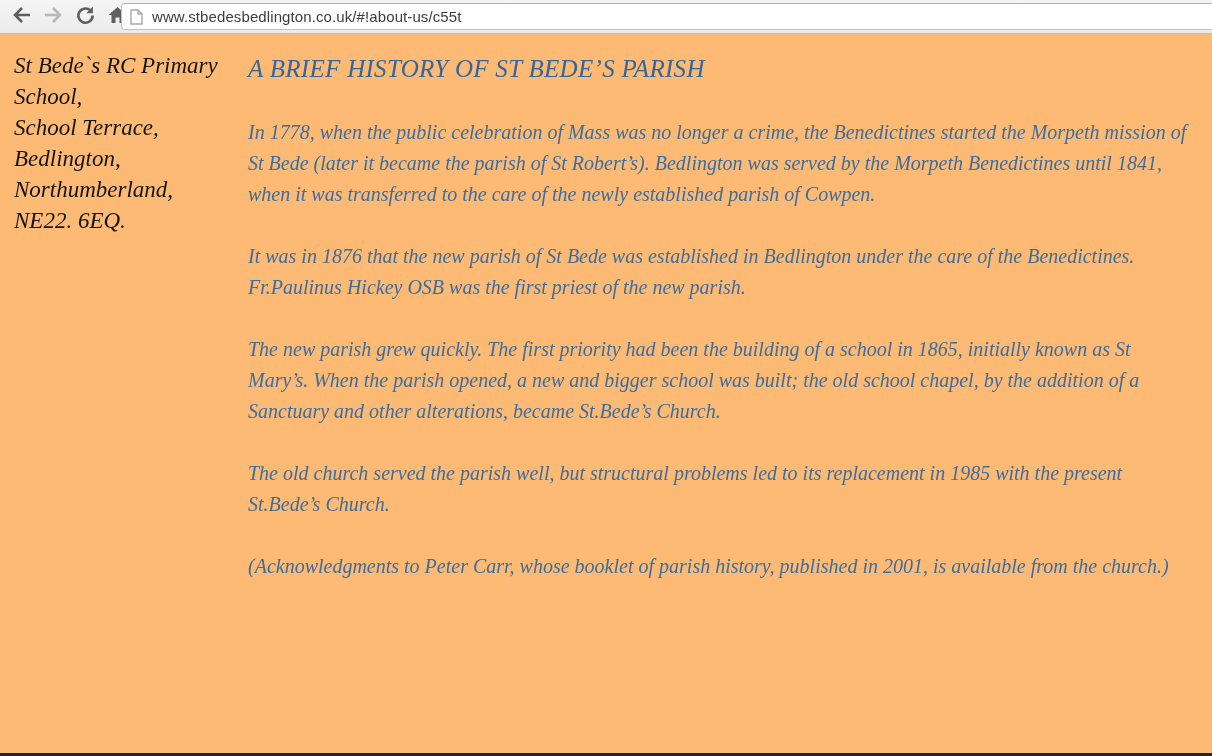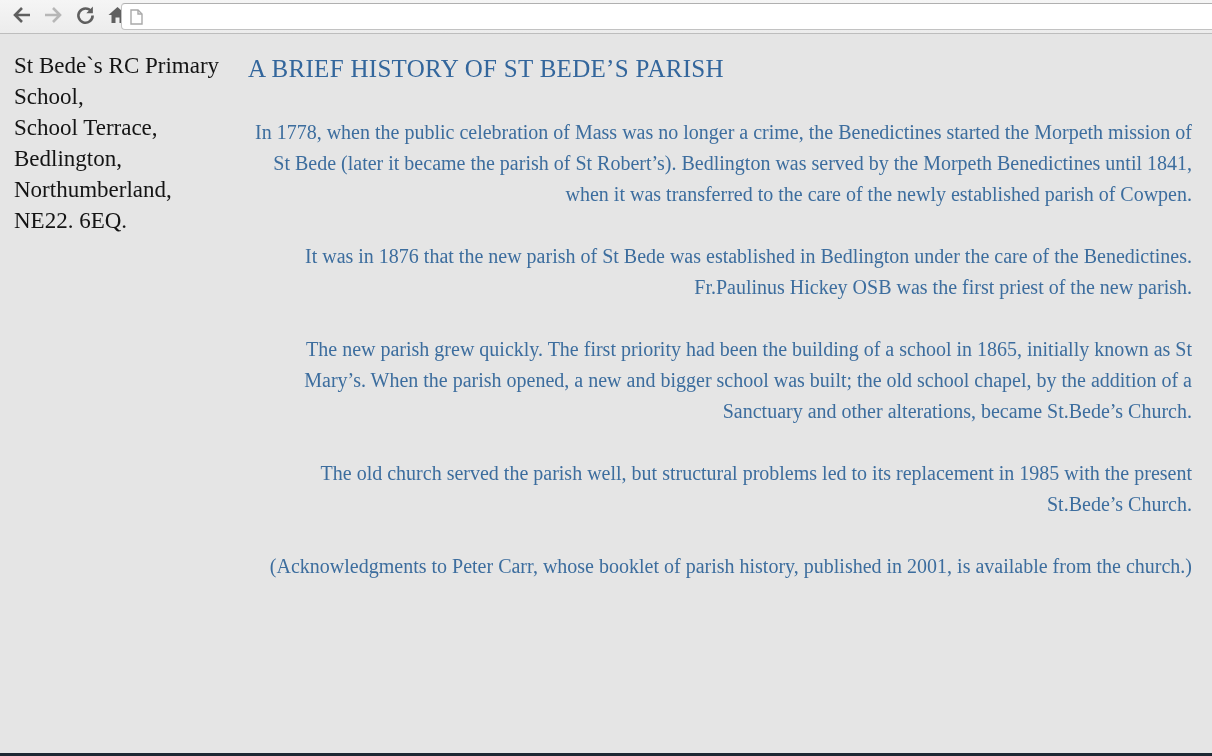--- a/index.html
+++ b/index.html
@@ -22,32 +22,32 @@
   .urlbar{
     position:absolute;left:121px;top:3px;right:-5px;height:25px;
     background:#fff;border:1px solid #c2c2c2;border-top-color:#b0b0b0;
     border-radius:4px;display:flex;align-items:center;padding-left:8px;
     font-family:"Liberation Sans","DejaVu Sans",sans-serif;
     font-size:15px;color:#3d3d3d;
   }
   .urlbar .doc{margin-right:9px;display:flex;align-items:center;}
   .urltext{white-space:nowrap;letter-spacing:0.1px;}
   
-  .page{position:absolute;top:34px;left:0;right:0;bottom:0;background:#e5e5e5;}
+  .page{position:absolute;top:34px;left:0;right:0;bottom:0;background:#fdba74;font-style:italic;}
   .address{
     position:absolute;left:14px;top:16px;width:232px;
     font-size:23px;line-height:31px;color:#141414;
   }
   .main{position:absolute;left:248px;top:0;width:944px;}
   .heading{
     margin:21px 0 34px;text-align:left;
     font-size:25px;font-weight:400;color:#33669c;letter-spacing:0.3px;
   }
   .para{
-    font-size:20px;line-height:31px;color:#3c6d9e;margin:0 0 31px;text-align:right;
+    font-size:20px;line-height:31px;color:#3c6d9e;margin:0 0 31px;
   }
   .bottombar{position:absolute;left:0;right:0;bottom:0;height:3px;background:#1d2733;z-index:6;}
 </style>
 </head>
 <body>
 
 <div class="toolbar">
   <div class="nav">
     <button class="navbtn">
       <span>
@@ -79,20 +79,21 @@
       </span>
     </button>
   </div>
   <div class="urlbar">
     <span class="doc">
       <svg width="13" height="16" viewBox="0 0 13 16">
         <path d="M1 1 H8 L12 5 V15 H1 Z" fill="#ffffff" stroke="#a9a9a9" stroke-width="1.4"></path>
         <path d="M8 1 V5 H12" fill="none" stroke="#a9a9a9" stroke-width="1.4"></path>
       </svg>
     </span>
+    <span class="urltext">www.stbedesbedlington.co.uk/#!about-us/c55t</span>
   </div>
 </div>
 
 <div class="page">
   <div class="address">
       <div>St Bede`s RC Primary School,</div>
       <div>School Terrace,</div>
       <div>Bedlington,</div>
       <div>Northumberland,</div>
       <div>NE22. 6EQ.</div>

